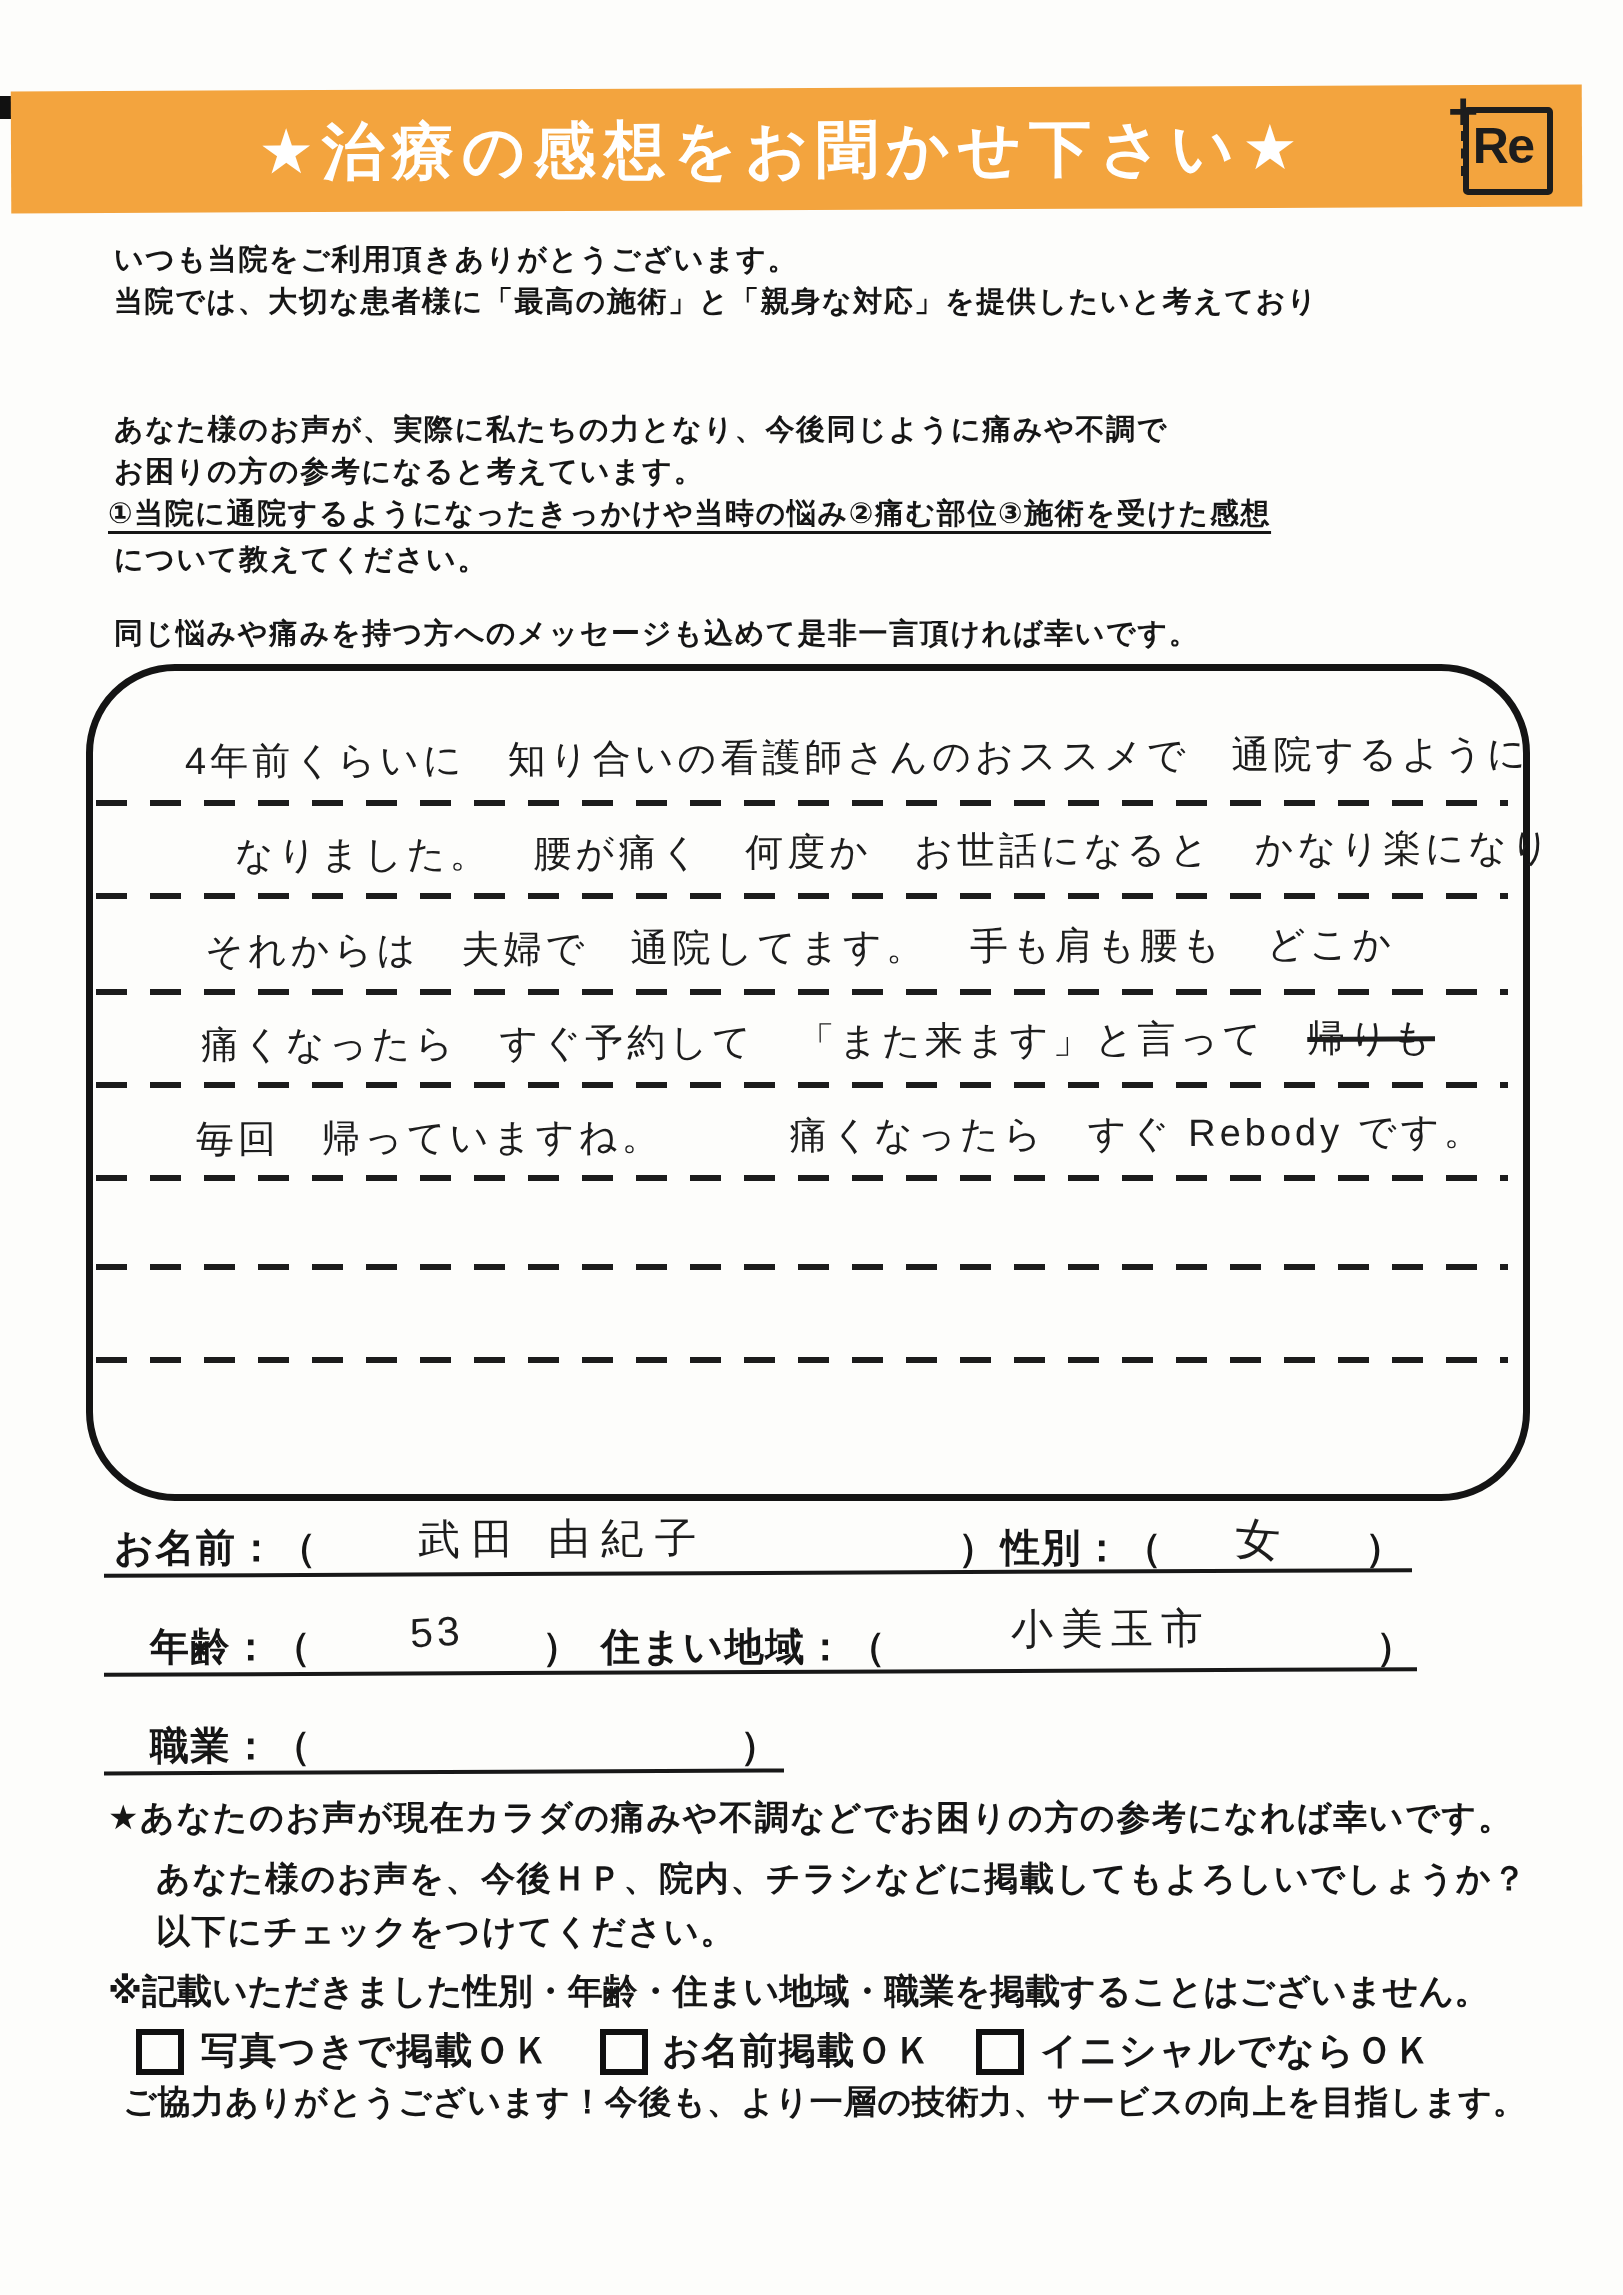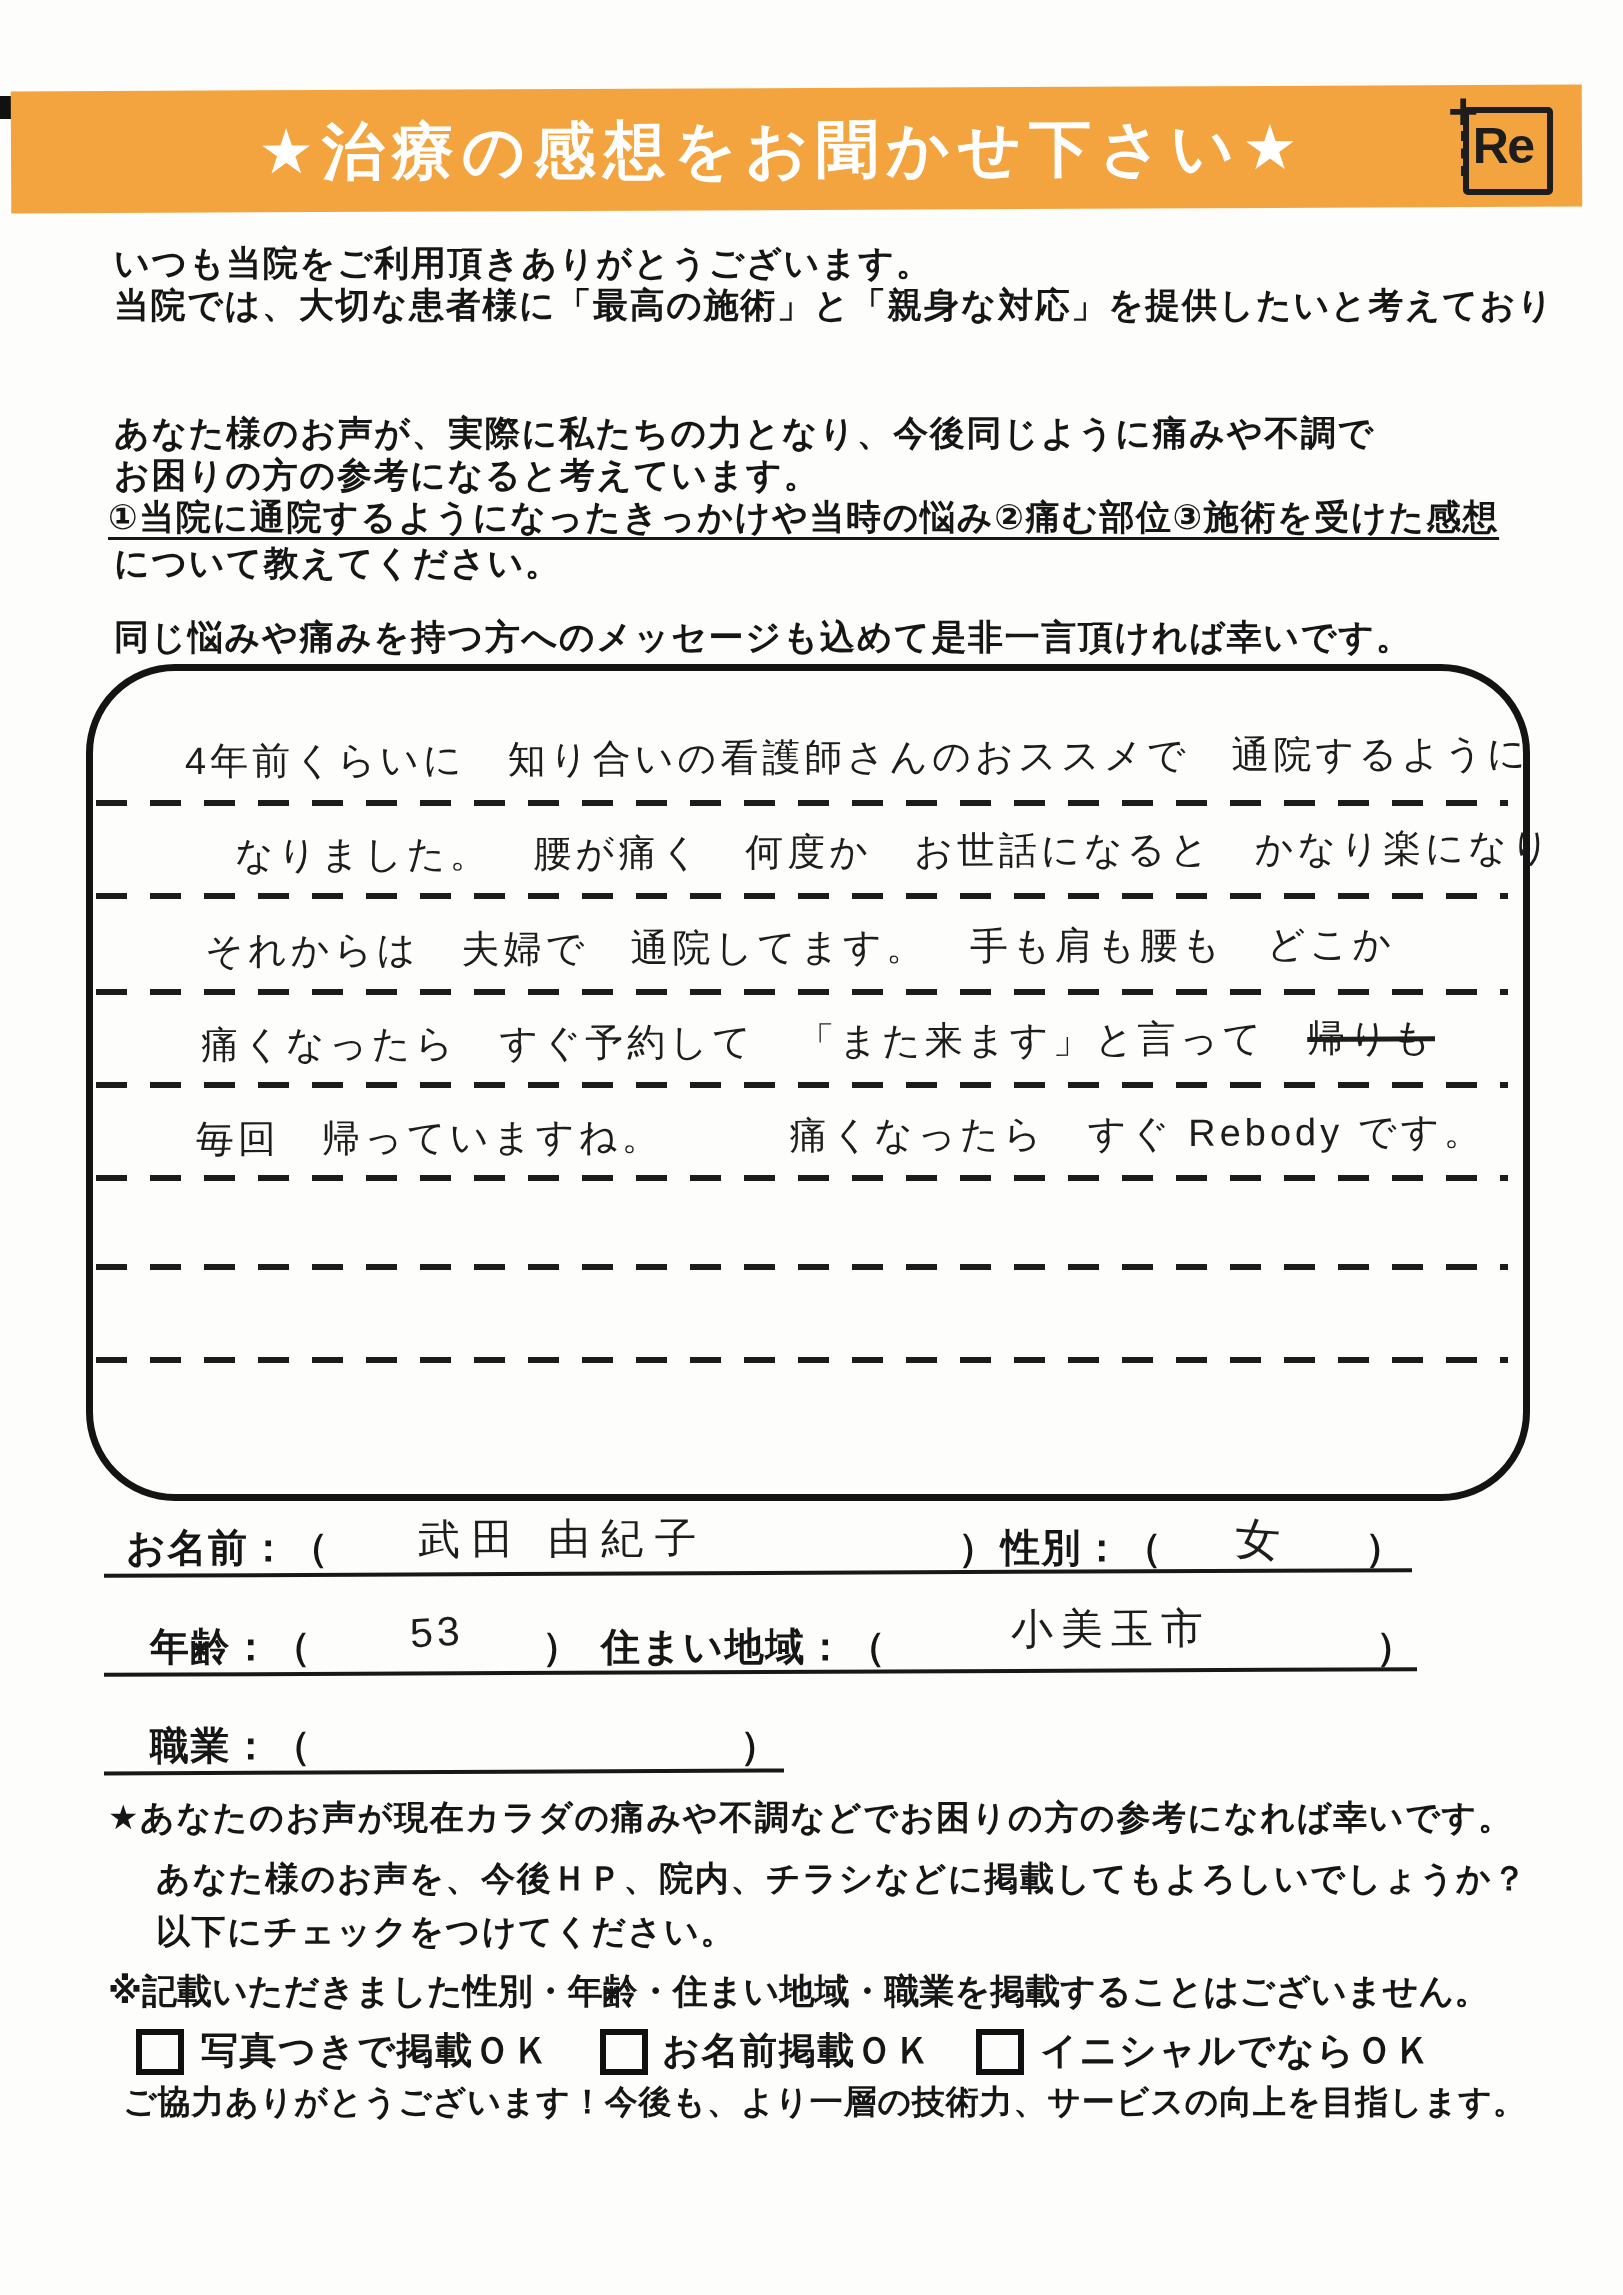--- a/index.html
+++ b/index.html
@@ -1,18 +1,18 @@
 <!DOCTYPE html>
 <html style="font-size:13px"><head>
 <meta charset="utf-8">
 <style>
   html,body{margin:0;padding:0;background:#e9e9e9;}
   .page{position:relative;width:1623px;height:2295px;background:#fdfdfb;overflow:hidden;
         font-family:"Liberation Sans","DejaVu Sans",sans-serif;}
-  .t{position:absolute;font-weight:700;color:#161616;font-size:35px;letter-spacing:1.6px;white-space:nowrap;}
+  .t{position:absolute;font-weight:700;color:#161616;font-size:29px;letter-spacing:1.6px;white-space:nowrap;}
   .t.small{font-size:35px;letter-spacing:0;}
   .t.ul{text-decoration:underline;text-decoration-thickness:3.2px;text-underline-offset:8px;}
   .hw{position:absolute;font-weight:400;color:#1d1d1d;font-size:38px;letter-spacing:4px;white-space:nowrap;
       transform:rotate(-0.35deg);}
   .hw .strike{text-decoration:line-through;text-decoration-thickness:4.9px;}
   .banner{position:absolute;left:11.4px;top:88px;width:1571px;height:122px;background:#F3A43E;
           transform:rotate(-0.25deg);}
   .banner-title{position:absolute;left:0;top:0;width:1542px;height:122px;line-height:123px;
           text-align:center;color:#ffffff;font-weight:700;font-size:62px;letter-spacing:8px;white-space:nowrap;}
   .logo-box{position:absolute;left:1463px;top:107px;width:78px;height:76px;border:6.5px solid #1d1d1d;
@@ -63,21 +63,21 @@
   <div class="dash" style="top:1175px;"></div>
   <div class="dash" style="top:1264px;"></div>
   <div class="dash" style="top:1357px;"></div>
 
   <div class="hw" style="left:185px;top:732px;">4年前くらいに　知り合いの看護師さんのおススメで　通院するように</div>
   <div class="hw" style="left:235px;top:826px;">なりました。　腰が痛く　何度か　お世話になると　かなり楽になり</div>
   <div class="hw" style="left:205px;top:922px;">それからは　夫婦で　通院してます。　手も肩も腰も　どこか</div>
   <div class="hw" style="left:201px;top:1016px;"><span>痛くなったら　すぐ予約して　「また来ます」と言って　</span><span class="strike">帰りも</span></div>
   <div class="hw" style="left:196px;top:1110px;">毎回　帰っていますね。　　　痛くなったら　すぐ Rebody です。</div>
 
-  <div class="t" style="left:114px;top:1521px;font-size:39px;margin-left:12px;">お名前：（</div>
+  <div class="t" style="left:114px;top:1521px;font-size:39px;">お名前：（</div>
   <div class="hw" style="left:418px;top:1511px;font-size:42px;letter-spacing:11.4px;">武田 由紀子</div>
   <div class="t" style="left:958px;top:1521px;font-size:39px;">）</div>
   <div class="t" style="left:1001px;top:1521px;font-size:39px;text-align:right;">性別：（</div>
   <div class="hw" style="left:1235px;top:1510px;font-size:45px;transform:rotate(4deg);">女</div>
   <div class="t" style="left:1365px;top:1521px;font-size:39px;">）</div>
   <div class="uline" style="left:104px;top:1571px;width:1308px;"></div>
 
   <div class="t" style="left:150px;top:1620px;font-size:39px;">年齢：（</div>
   <div class="hw" style="left:410px;top:1609px;font-size:41px;transform:rotate(-3deg);">53</div>
   <div class="t" style="left:542px;top:1620px;font-size:39px;">）</div>

